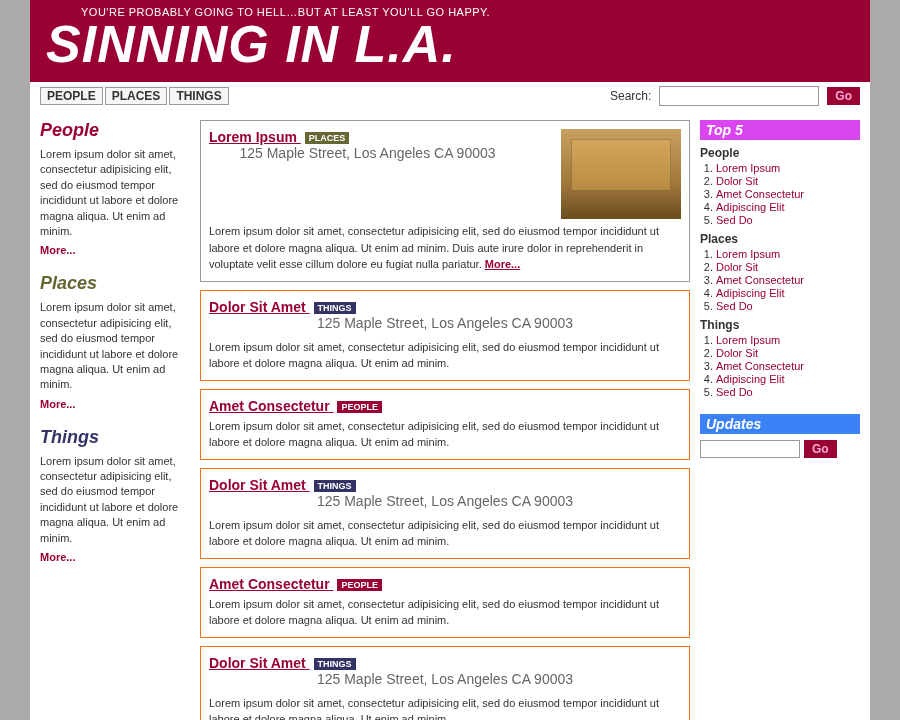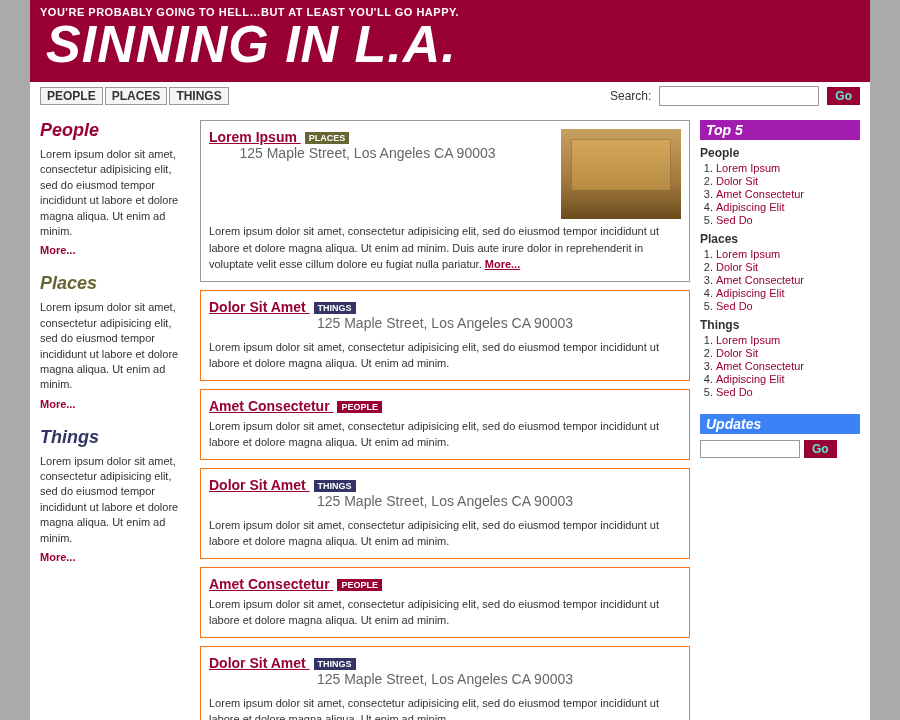--- a/index.html
+++ b/index.html
@@ -13,22 +13,23 @@
 
     
     #header {
       background: #990033;
       padding: 6px 10px 10px 10px;
       position: relative;
     }
     #tagline {
       color: #fff;
       font-size: 11px;
-      font-weight: bold;
+      font-weight: normal;
       letter-spacing: 0.5px;
+      margin-left: 41px;
     }
     #site-title {
       color: #fff;
       font-size: 52px;
       font-weight: bold;
       line-height: 1.0;
       font-style: italic;
       letter-spacing: 1px;
       margin-left: 6px;
     }
@@ -63,21 +64,21 @@
       font-size: 12px;
     }
     #search-input {
       border: 1px solid #999;
       padding: 2px 4px;
       font-size: 12px;
       width: 160px;
     }
     .go-btn {
       background: #990033;
-      color: #5eead4;
+      color: #f9a8d4;
       border: none;
       padding: 2px 8px;
       font-size: 12px;
       font-weight: bold;
       cursor: pointer;
     }
 
     
     #content-area {
       display: flex;
@@ -203,21 +204,21 @@
 
     
     #right-sidebar {
       width: 160px;
       flex-shrink: 0;
     }
     .right-section {
       margin-bottom: 16px;
     }
     .right-section h2 {
-      background: #a21caf;
+      background: #d946ef;
       color: #fff;
       font-size: 14px;
       font-style: italic;
       font-weight: bold;
       padding: 2px 6px;
       margin-bottom: 6px;
     }
     .right-section h3 {
       font-size: 12px;
       font-weight: bold;

